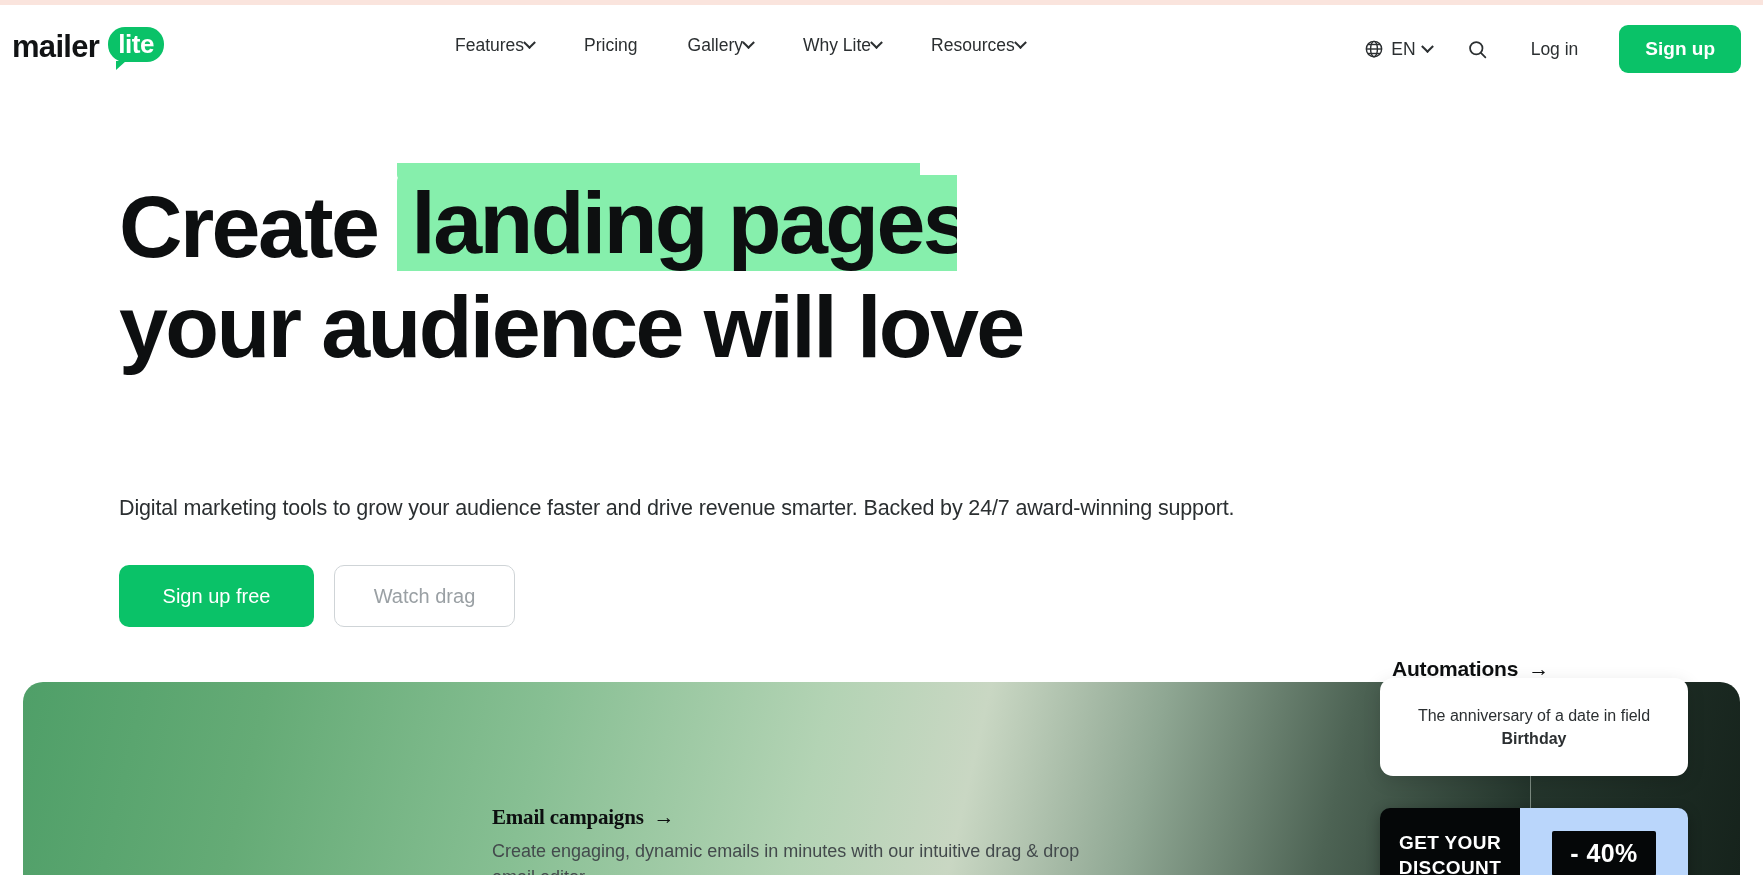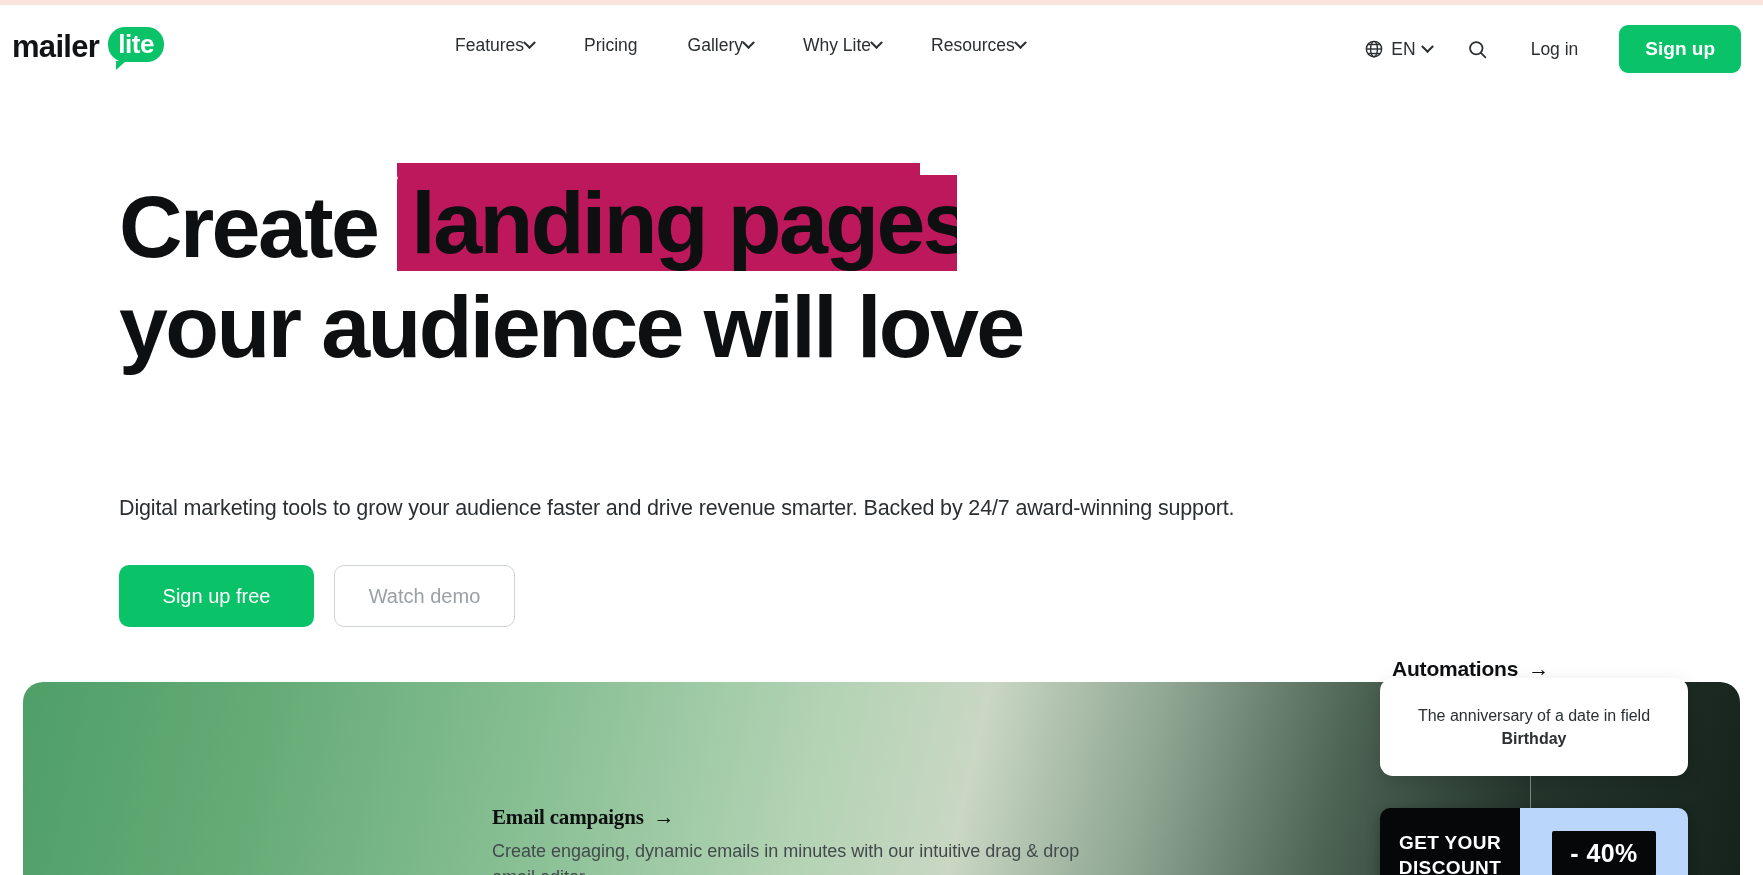--- a/index.html
+++ b/index.html
@@ -121,21 +121,21 @@
     white-space:nowrap;
   }
   .rotator{
     position:relative;
     margin-left:20px;
     height:108px; width:560px;
     overflow:hidden;
   }
   .rot-word{
     position:absolute; left:0;
-    background:#be185d;
+    background:#86efac;
     border-radius:6px;
     padding:4px 14px 10px 14px;
     font-size:88px; font-weight:800; color:#0d0f10;
     letter-spacing:-2.6px; line-height:1;
     white-space:nowrap;
   }
   .rot-out{ top:-84px; }
   .rot-in{  top:12px; }
 
   .h-row2{
@@ -364,21 +364,21 @@
         <span class="rot-word rot-in">landing pages</span>
       </span>
     </div>
     <div class="h-row2">your audience will love</div>
   </div>
 
   <div class="subhead">Digital marketing tools to grow your audience faster and drive revenue smarter. Backed by 24/7 award-winning support.</div>
 
   <div class="cta-row">
     <button class="btn-primary">Sign up free</button>
-    <button class="btn-secondary">Watch demo</button>
+    <button class="btn-secondary">Watch drag</button>
   </div>
 
 
   <div class="auto-teaser">
     <div class="auto-title">
       <span>Automations</span>
       <span class="arrow">→</span>
     </div>
     <div class="auto-desc">Send perfectly-timed and targeted emails automatically.</div>
   </div>

